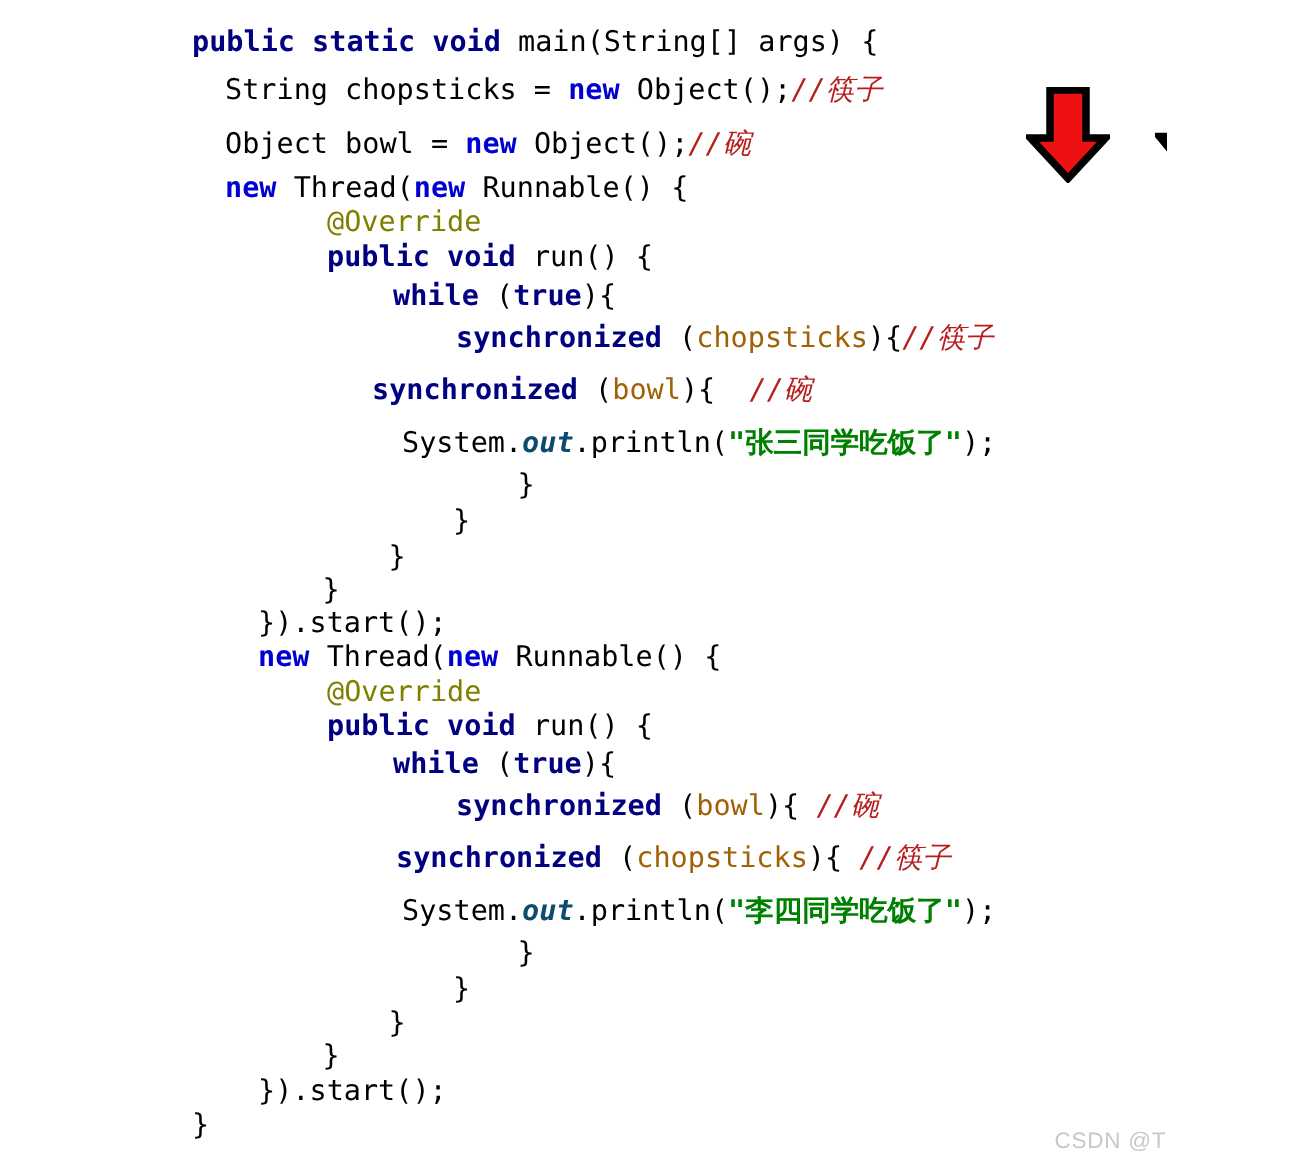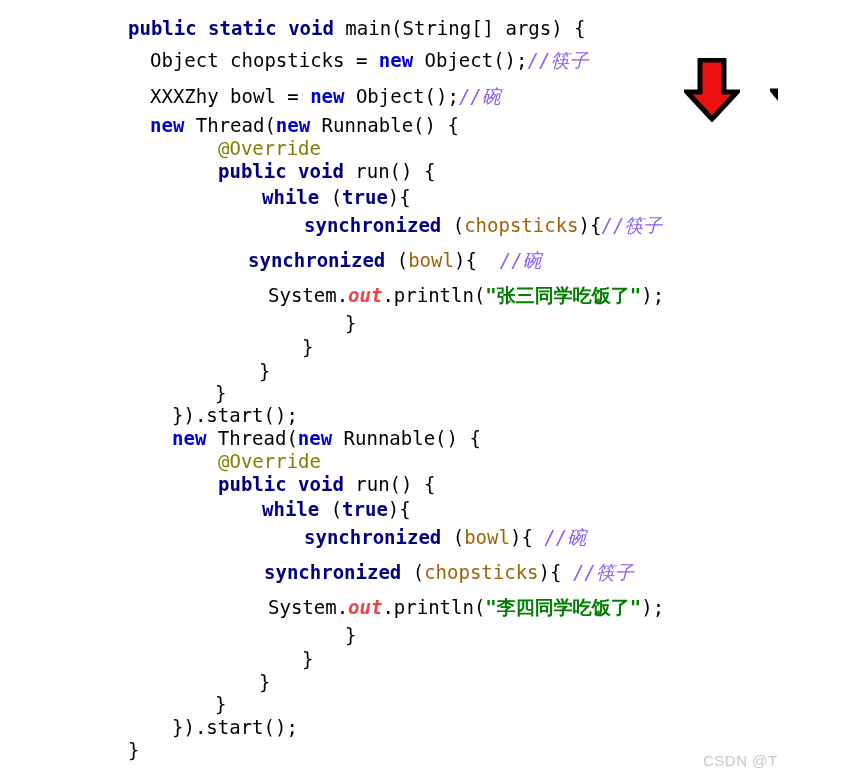--- a/index.html
+++ b/index.html
@@ -31,23 +31,23 @@
     line-height: 20px;
     color: #000000;
   }
 
   
   .t-plain    { color: #000000; }
   .t-kw       { color: #000080; font-weight: bold; }   
   .t-new      { color: #0000D0; font-weight: bold; margin-top: 24px; }   
   .t-anno     { color: #808000; margin-top: 30px; }                      
   .t-var      { color: #a16207; }                      
-  .t-field    { color: #ef4444; font-weight: bold; font-style: italic; } 
+  .t-field    { color: #0c4a6e; font-weight: bold; font-style: italic; } 
   .t-str      { color: #008000; font-weight: bold; }
-  .t-comment  { color: #8b5cf6; font-style: italic; }
+  .t-comment  { color: #b91c1c; font-style: italic; }
 
   
   .arrow {
     position: absolute;
   }
 
   
   #watermark {
     position: absolute;
     font-family: "Liberation Sans", sans-serif;
@@ -57,22 +57,22 @@
     white-space: pre;
   }
 </style>
 </head>
 <body>
 
 <div id="screen">
 
   <div id="code-block">
       <div class="code-line" style="left: 128px; top: 18px;"><span class="t-kw">public static void </span><span class="t-plain">main(String[] args) {</span></div>
-      <div class="code-line" style="left: 150px; top: 50px;"><span class="t-plain">Object chopsticks = </span><span class="t-new">new</span><span class="t-plain"> Object();</span><span class="t-comment">//筷子</span></div>
-      <div class="code-line" style="left: 150px; top: 86px;"><span class="t-plain">XXXZhy bowl = </span><span class="t-new">new</span><span class="t-plain"> Object();</span><span class="t-comment">//碗</span></div>
+      <div class="code-line" style="left: 150px; top: 50px;"><span class="t-plain">String chopsticks = </span><span class="t-new">new</span><span class="t-plain"> Object();</span><span class="t-comment">//筷子</span></div>
+      <div class="code-line" style="left: 150px; top: 86px;"><span class="t-plain">Object bowl = </span><span class="t-new">new</span><span class="t-plain"> Object();</span><span class="t-comment">//碗</span></div>
       <div class="code-line" style="left: 150px; top: 115px;"><span class="t-new">new</span><span class="t-plain"> Thread(</span><span class="t-new">new</span><span class="t-plain"> Runnable() {</span></div>
       <div class="code-line" style="left: 218px; top: 138px;"><span class="t-anno">@Override</span></div>
       <div class="code-line" style="left: 218px; top: 161px;"><span class="t-kw">public void </span><span class="t-plain">run() {</span></div>
       <div class="code-line" style="left: 262px; top: 187px;"><span class="t-kw">while</span><span class="t-plain"> (</span><span class="t-kw">true</span><span class="t-plain">){</span></div>
       <div class="code-line" style="left: 304px; top: 215px;"><span class="t-kw">synchronized</span><span class="t-plain"> (</span><span class="t-var">chopsticks</span><span class="t-plain">){</span><span class="t-comment">//筷子</span></div>
       <div class="code-line" style="left: 248px; top: 250px;"><span class="t-kw">synchronized</span><span class="t-plain"> (</span><span class="t-var">bowl</span><span class="t-plain">){  </span><span class="t-comment">//碗</span></div>
       <div class="code-line" style="left: 268px; top: 285px;"><span class="t-plain">System.</span><span class="t-field">out</span><span class="t-plain">.println(</span><span class="t-str">"张三同学吃饭了"</span><span class="t-plain">);</span></div>
       <div class="code-line" style="left: 345px; top: 313px;"><span class="t-plain">}</span></div>
       <div class="code-line" style="left: 302px; top: 337px;"><span class="t-plain">}</span></div>
       <div class="code-line" style="left: 259px; top: 361px;"><span class="t-plain">}</span></div>

